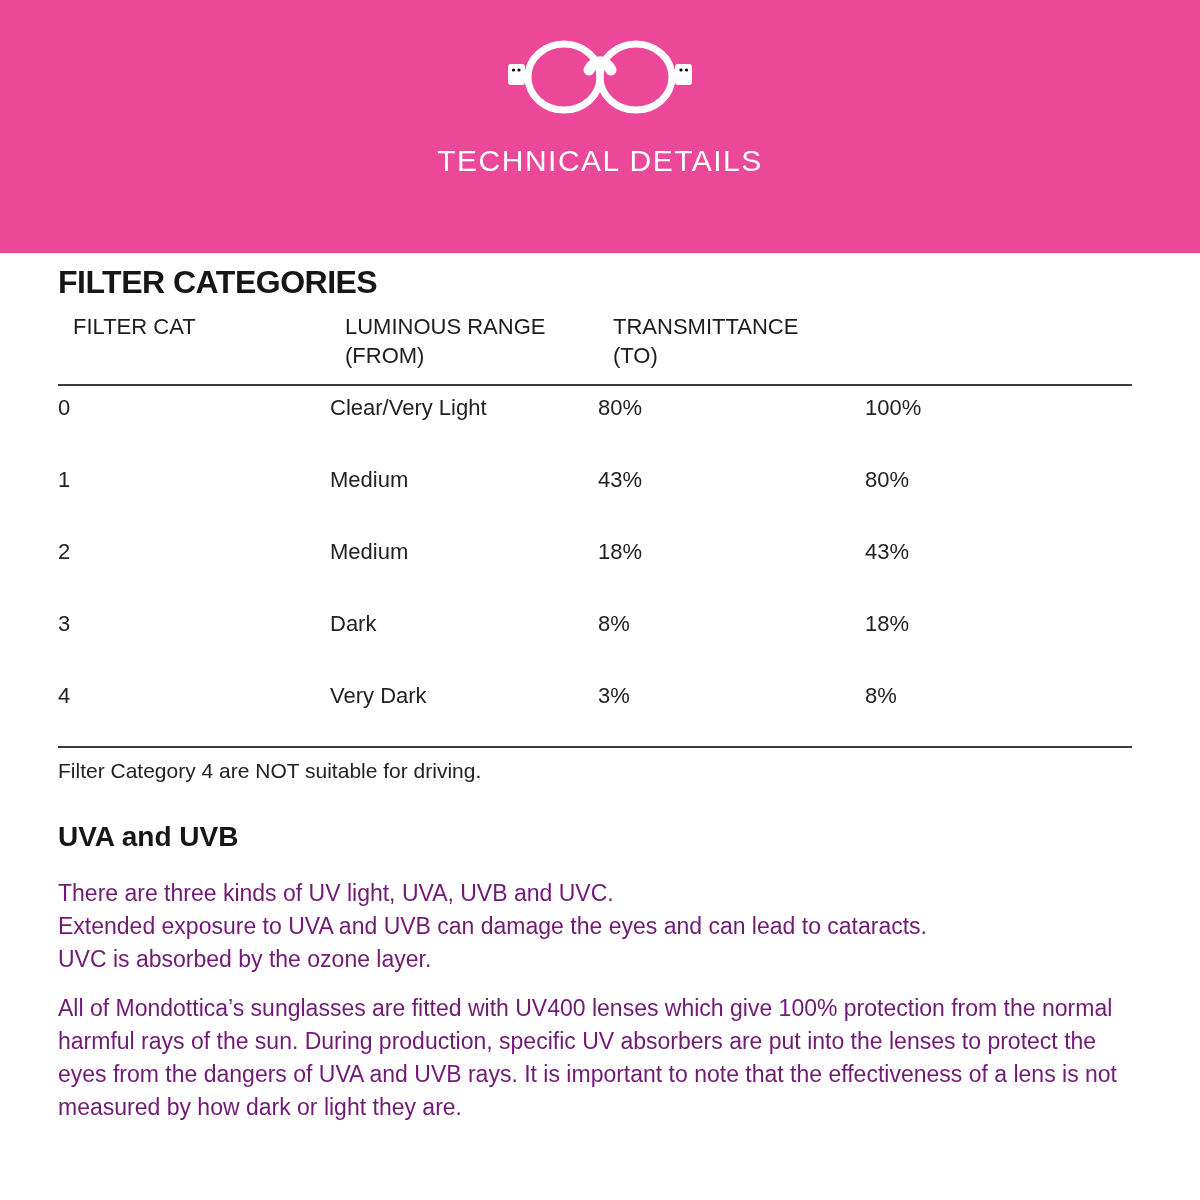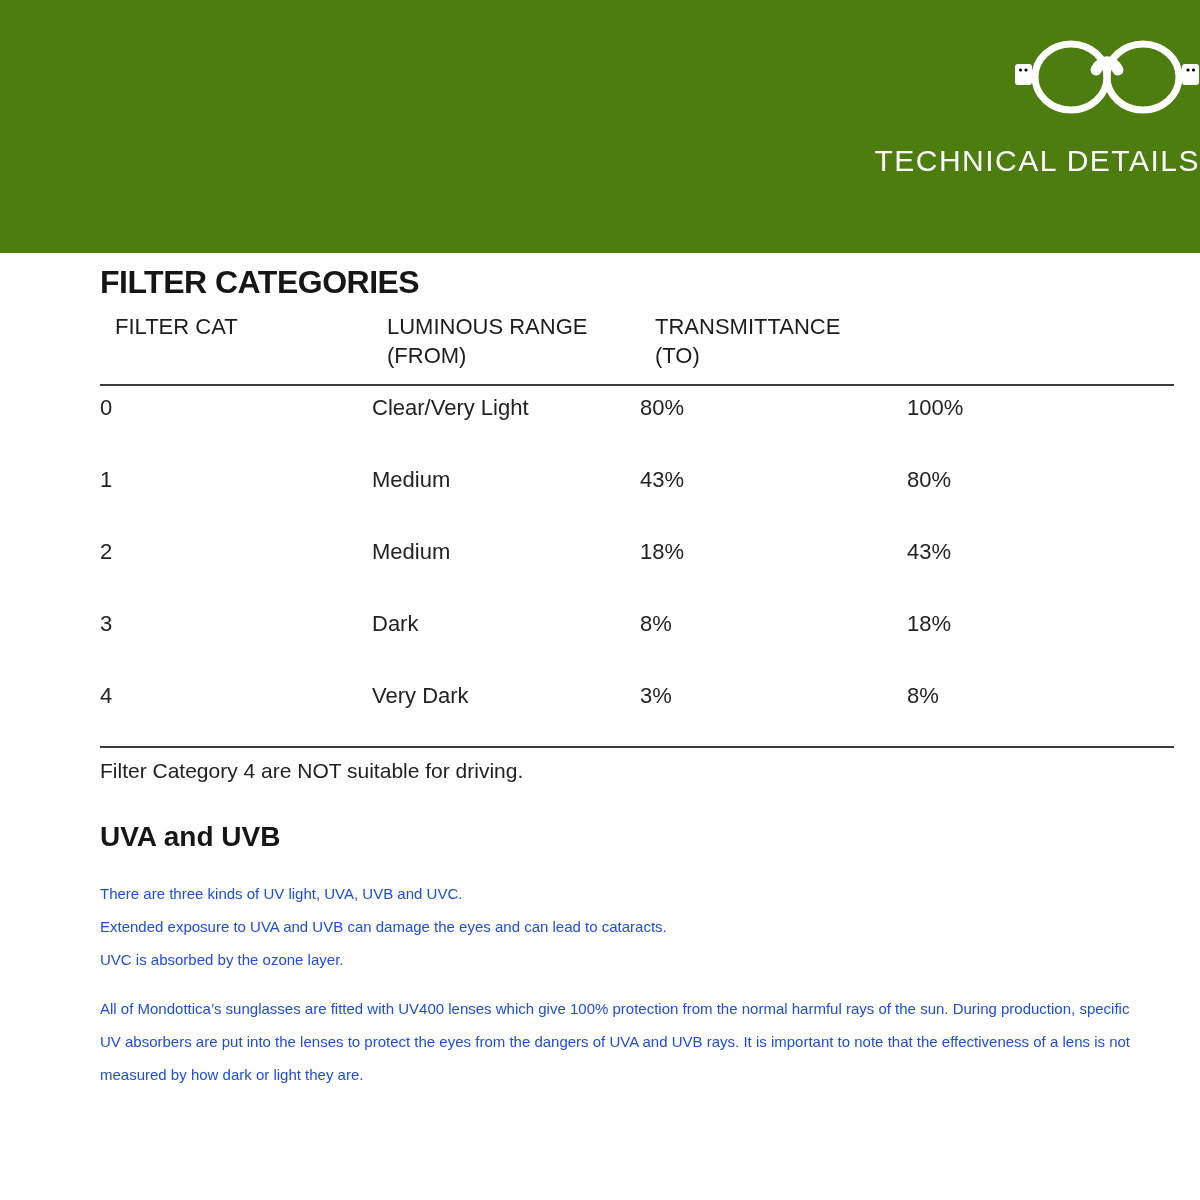--- a/index.html
+++ b/index.html
@@ -7,38 +7,38 @@
   body {
     background: #ffffff;
     font-family: "Liberation Sans", sans-serif;
     color: #1d1d1b;
     overflow: hidden;
   }
 
   
   .banner {
     height: 253px;
-    background: #4d7c0f;
+    background: #ec4899;
     display: flex;
     flex-direction: column;
-    align-items: flex-end;
+    align-items: center;
   }
   .glasses-wrap { margin-top: 38px; width: 186px; height: 76px; }
   .banner-title {
     margin-top: 32px;
     color: #ffffff;
     font-size: 30px;
     font-weight: 400;
     letter-spacing: 1.5px;
     line-height: 1;
     white-space: nowrap;
   }
 
   
-  .content { padding: 0 58px 0 100px; }
+  .content { padding: 0 58px 0 58px; }
 
   .section-heading {
     margin-top: 10px;
     font-size: 32px;
     font-weight: 700;
     letter-spacing: -0.5px;
     line-height: 1.2;
     color: #161616;
   }
 
@@ -79,23 +79,23 @@
   .uv-heading {
     margin-top: 40px;
     font-size: 28px;
     font-weight: 700;
     line-height: 1;
     color: #161616;
   }
 
   .uv-paragraph {
     margin-top: 26px;
-    font-size: 15px;
+    font-size: 23px;
     line-height: 33px;
-    color: #1d4ed8;
+    color: #701a75;
     max-width: 1078px;
   }
   .uv-paragraph.second { margin-top: 16px; }
 </style>
 </head>
 <body>
 
 <header class="banner">
   <div class="glasses-wrap">
     <svg viewBox="0 0 186 76" width="186" height="76" aria-hidden="true">

